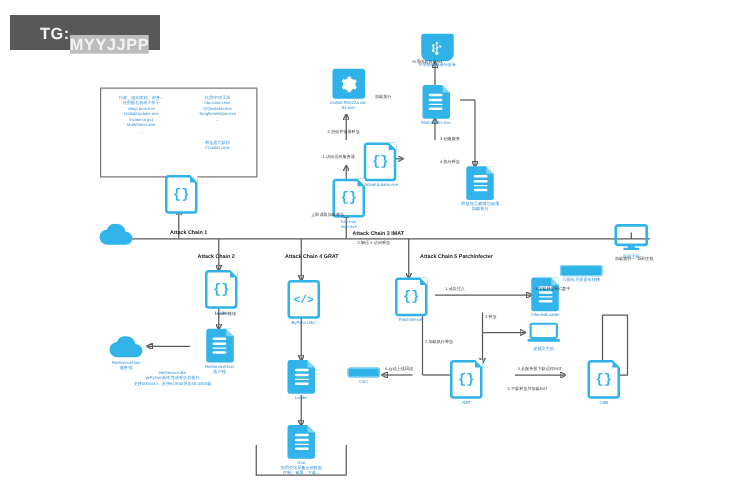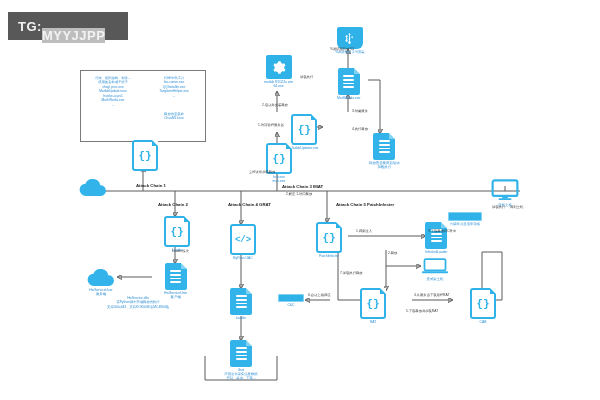--- a/index.html
+++ b/index.html
@@ -9,21 +9,21 @@
     overflow:hidden;position:relative;
   }
   #canvas{position:absolute;inset:0;width:600px;height:400px;}
   .lay{position:absolute;}
 
   
   #tg-banner{
     left:8px;top:12px;width:120px;height:28px;
     background:#585858;color:#f2f2f2;
     font-size:13px;font-weight:bold;letter-spacing:.5px;
-    display:flex;align-items:center;padding-left:10px;
+    display:flex;align-items:center;padding-left:24px;
     box-sizing:border-box;z-index:40;
   }
   #tg-banner .hl{background:#bdbdbd;margin-top:19px;}
 
   
   #watermark{
     right:8px;bottom:12px;height:26px;z-index:40;
     display:flex;align-items:center;
     font-size:13px;color:#ffffff;letter-spacing:.3px;
     background:linear-gradient(90deg,#9e9e9e 0%,#9e9e9e 62%,#5e5e5e 62%,#5e5e5e 100%);

